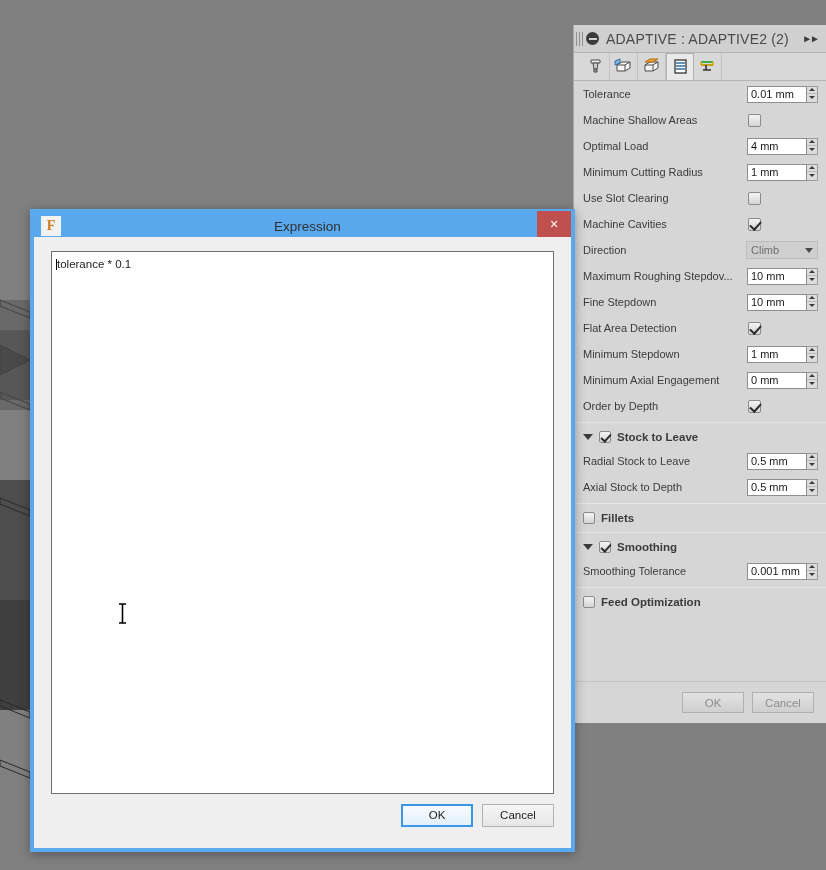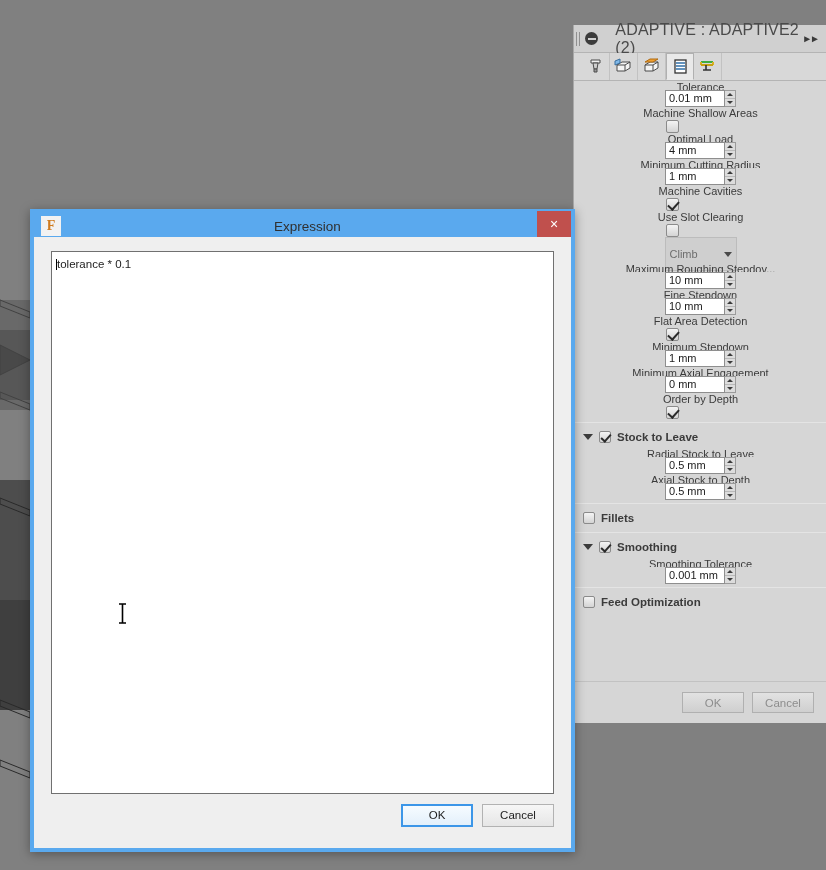--- a/index.html
+++ b/index.html
@@ -30,21 +30,21 @@
     flex: 0 0 auto;
   }
   .drag-grip { width: 7px; height: 14px; margin-right: 3px;
     background: repeating-linear-gradient(to right,#909090 0 1px,transparent 1px 3px);
   }
   .hdr-dot {
     width: 13px; height: 13px; border-radius: 50%; background: #3c3c3c;
     position: relative; flex: 0 0 auto; margin-right: 7px;
   }
   .hdr-dot::after { content:""; position:absolute; left:2.5px; top:5.5px; width:8px; height:2px; background:#d0d0d0; }
-  .panel-title { font-size: 16px; color: #4a4a4a; letter-spacing: .2px; flex: 1 1 auto; margin-left: 10px; }
+  .panel-title { font-size: 14px; color: #4a4a4a; letter-spacing: .2px; flex: 1 1 auto; }
   .expand-ico { font-size: 10px; color: #3a3a3a; letter-spacing: -2px; padding-right: 4px; }
 
   .tabstrip {
     height: 28px; background: #d8d8d8; border-bottom: 1px solid #b4b4b4;
     display: flex; align-items: stretch; padding-left: 8px; flex: 0 0 auto;
   }
   .tab {
     width: 28px; display: flex; align-items: center; justify-content: center;
     border-right: 1px solid #c2c2c2;
   }
@@ -52,21 +52,21 @@
 
   .panel-body { flex: 1 1 auto; overflow: hidden; background: #d6d6d6; }
 
   .sec-head {
     display: flex; align-items: center; gap: 6px;
     padding: 5px 6px 5px 9px; font-weight: bold; font-size: 11.5px; color: #3b3b3b;
   }
   .sec-head .tri { width:0;height:0;border-left:5px solid transparent;border-right:5px solid transparent;border-top:6px solid #3b3b3b; }
   .sep { height:1px; background:#c0c0c0; border-bottom:1px solid #e4e4e4; margin: 3px 0; }
 
-  .row { display: flex; align-items: center; height: 26px; padding: 0 8px 0 9px; flex-direction: column; }
+  .row { display: flex; align-items: center; height: 26px; padding: 0 8px 0 9px; }
   .row .lbl { flex: 1 1 auto; font-size: 11px; color: #3b3b3b; white-space: nowrap; overflow: hidden; }
   .row .ctl { flex: 0 0 auto; display: flex; }
 
   .field {
     width: 60px; height: 17px; background: #fff; border: 1px solid #8e8e8e;
     font-size: 11px; color: #1a1a1a; padding: 0 3px; line-height: 15px;
   }
   .spin { width: 11px; height: 17px; display: flex; flex-direction: column;
     border: 1px solid #9b9b9b; border-left: none; background: #dcdcdc; }
   .spin div { flex: 1 1 50%; display: flex; align-items: center; justify-content: center; }
@@ -77,21 +77,21 @@
   .cb { width: 13px; height: 13px; border: 1px solid #8b8b8b; border-radius: 2px;
     background: linear-gradient(#f4f4f4,#d4d4d4); position: relative; margin-right: 57px; }
   .cb.on::after { content:""; position:absolute; left:3px; top:0px; width:5px; height:9px;
     border:solid #2b2b2b; border-width:0 2px 2px 0; transform: rotate(42deg); }
   .cb-inline { width:12px;height:12px;border:1px solid #8b8b8b;border-radius:2px;
     background:linear-gradient(#f4f4f4,#d4d4d4); position:relative; }
   .cb-inline.on::after { content:""; position:absolute; left:3px; top:0px; width:4px; height:8px;
     border:solid #2b2b2b; border-width:0 2px 2px 0; transform: rotate(42deg); }
 
   .dd { width: 72px; height: 18px; background: #cfcfcf; border: 1px solid #bcbcbc;
-    display: flex; align-items: center; padding: 16px 4px; font-size: 11px; color: #6d6d6d; }
+    display: flex; align-items: center; padding: 0 4px; font-size: 11px; color: #6d6d6d; }
   .dd .ddl { flex: 1 1 auto; }
   .dd .ddc { width:0;height:0;border-left:4px solid transparent;border-right:4px solid transparent;border-top:5px solid #4a4a4a; }
 
   .panel-footer {
     flex: 0 0 auto; height: 42px; border-top: 1px solid #c2c2c2; background: #d6d6d6;
     display: flex; align-items: center; justify-content: flex-end; gap: 8px; padding-right: 12px;
   }
   .pbtn { width: 62px; height: 21px; background: linear-gradient(#e2e2e2,#cfcfcf);
     border: 1px solid #b0b0b0; font-size: 11.5px; color: #8d8d8d;
     display: flex; align-items: center; justify-content: center; }
@@ -243,29 +243,29 @@
               <div class="up">
                 <i class="ar-u"></i>
               </div>
               <div class="dn">
                 <i class="ar-d"></i>
               </div>
             </span>
           </span>
         </div>
         <div class="row">
+          <span class="lbl">Use Slot Clearing</span>
+          <span class="ctl">
+            <span class="cb"></span>
+          </span>
+        </div>
+        <div class="row">
           <span class="lbl">Machine Cavities</span>
           <span class="ctl">
             <span class="cb on"></span>
-          </span>
-        </div>
-        <div class="row">
-          <span class="lbl">Use Slot Clearing</span>
-          <span class="ctl">
-            <span class="cb"></span>
           </span>
         </div>
         <div class="row">
           <span class="lbl">Direction</span>
           <span class="ctl">
             <span class="dd">
               <span class="ddl">Climb</span>
               <span class="ddc"></span>
             </span>
           </span>

